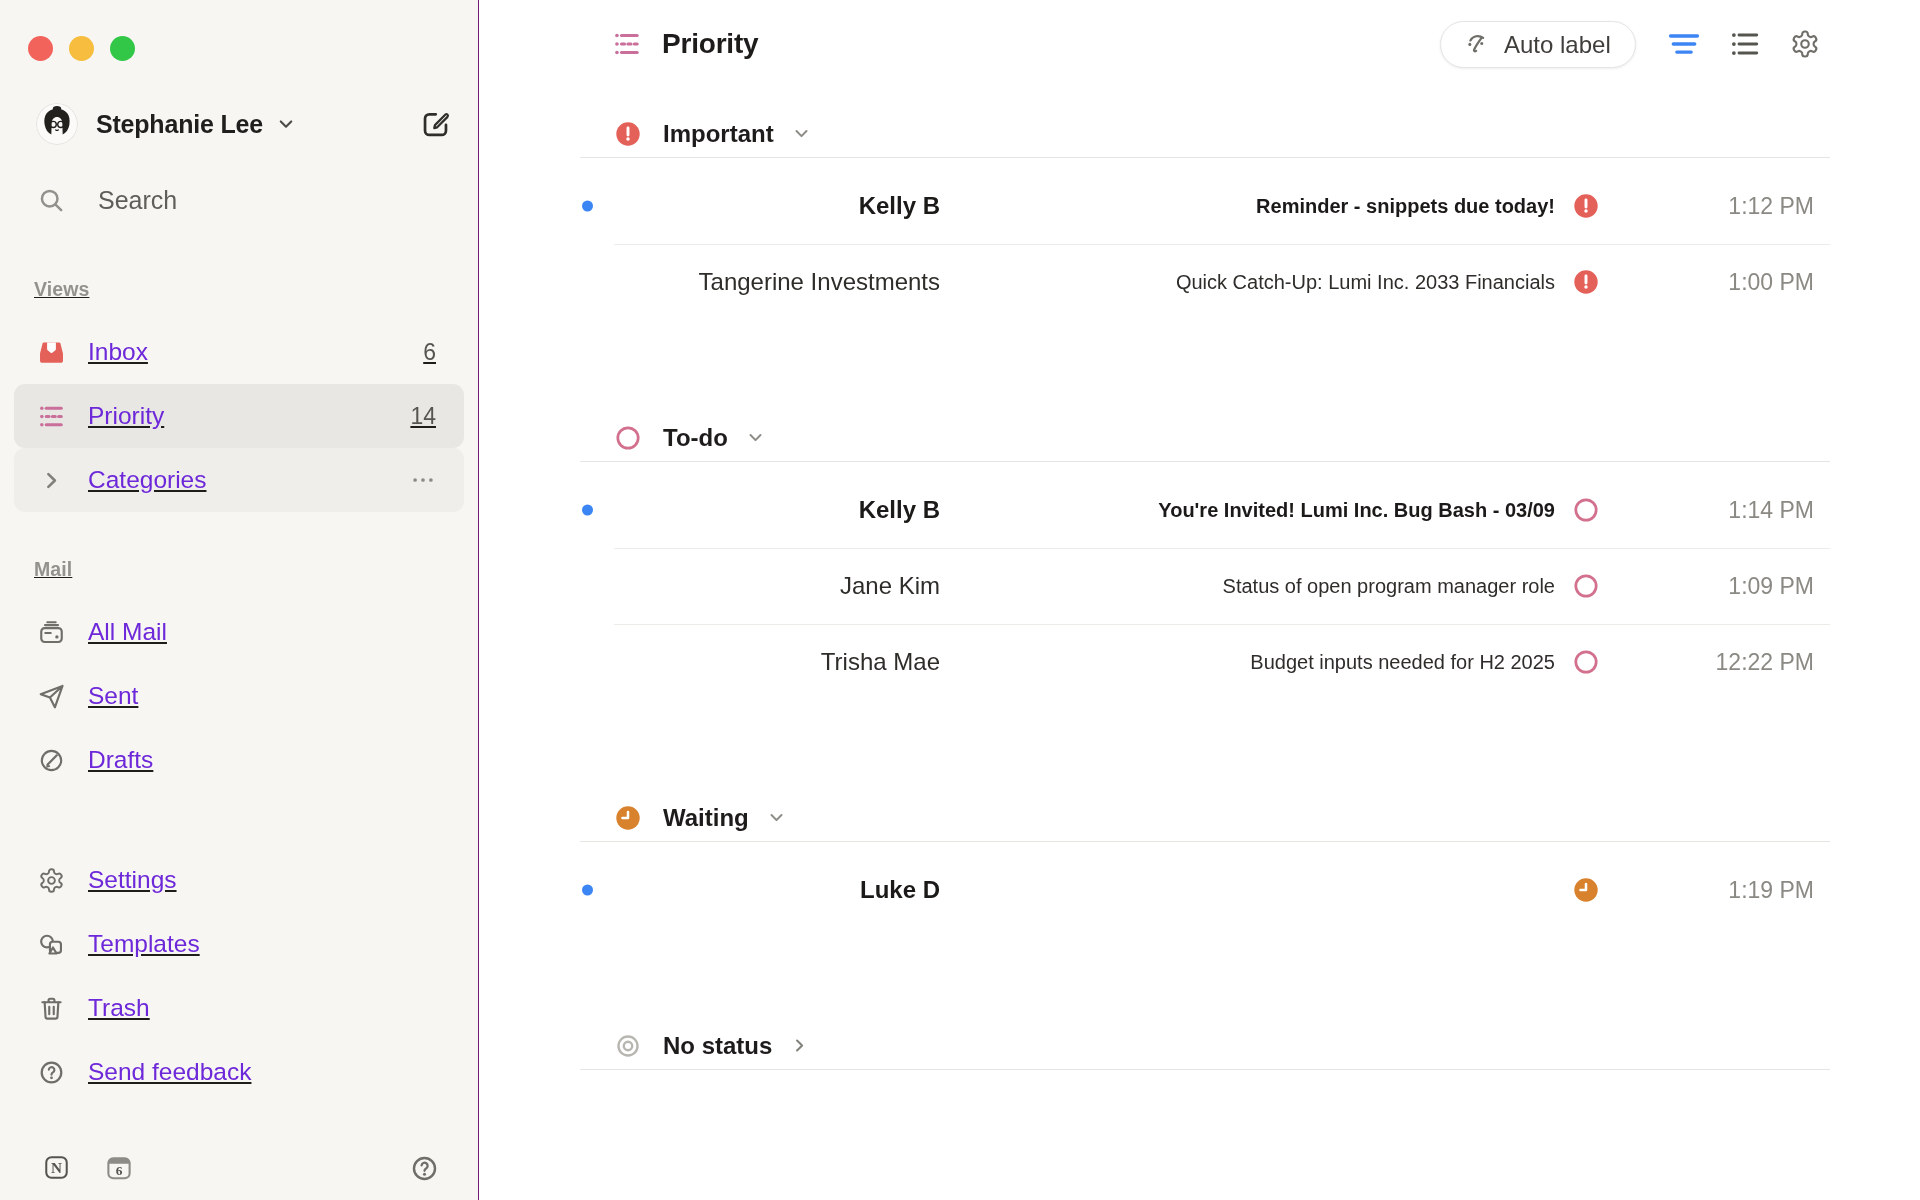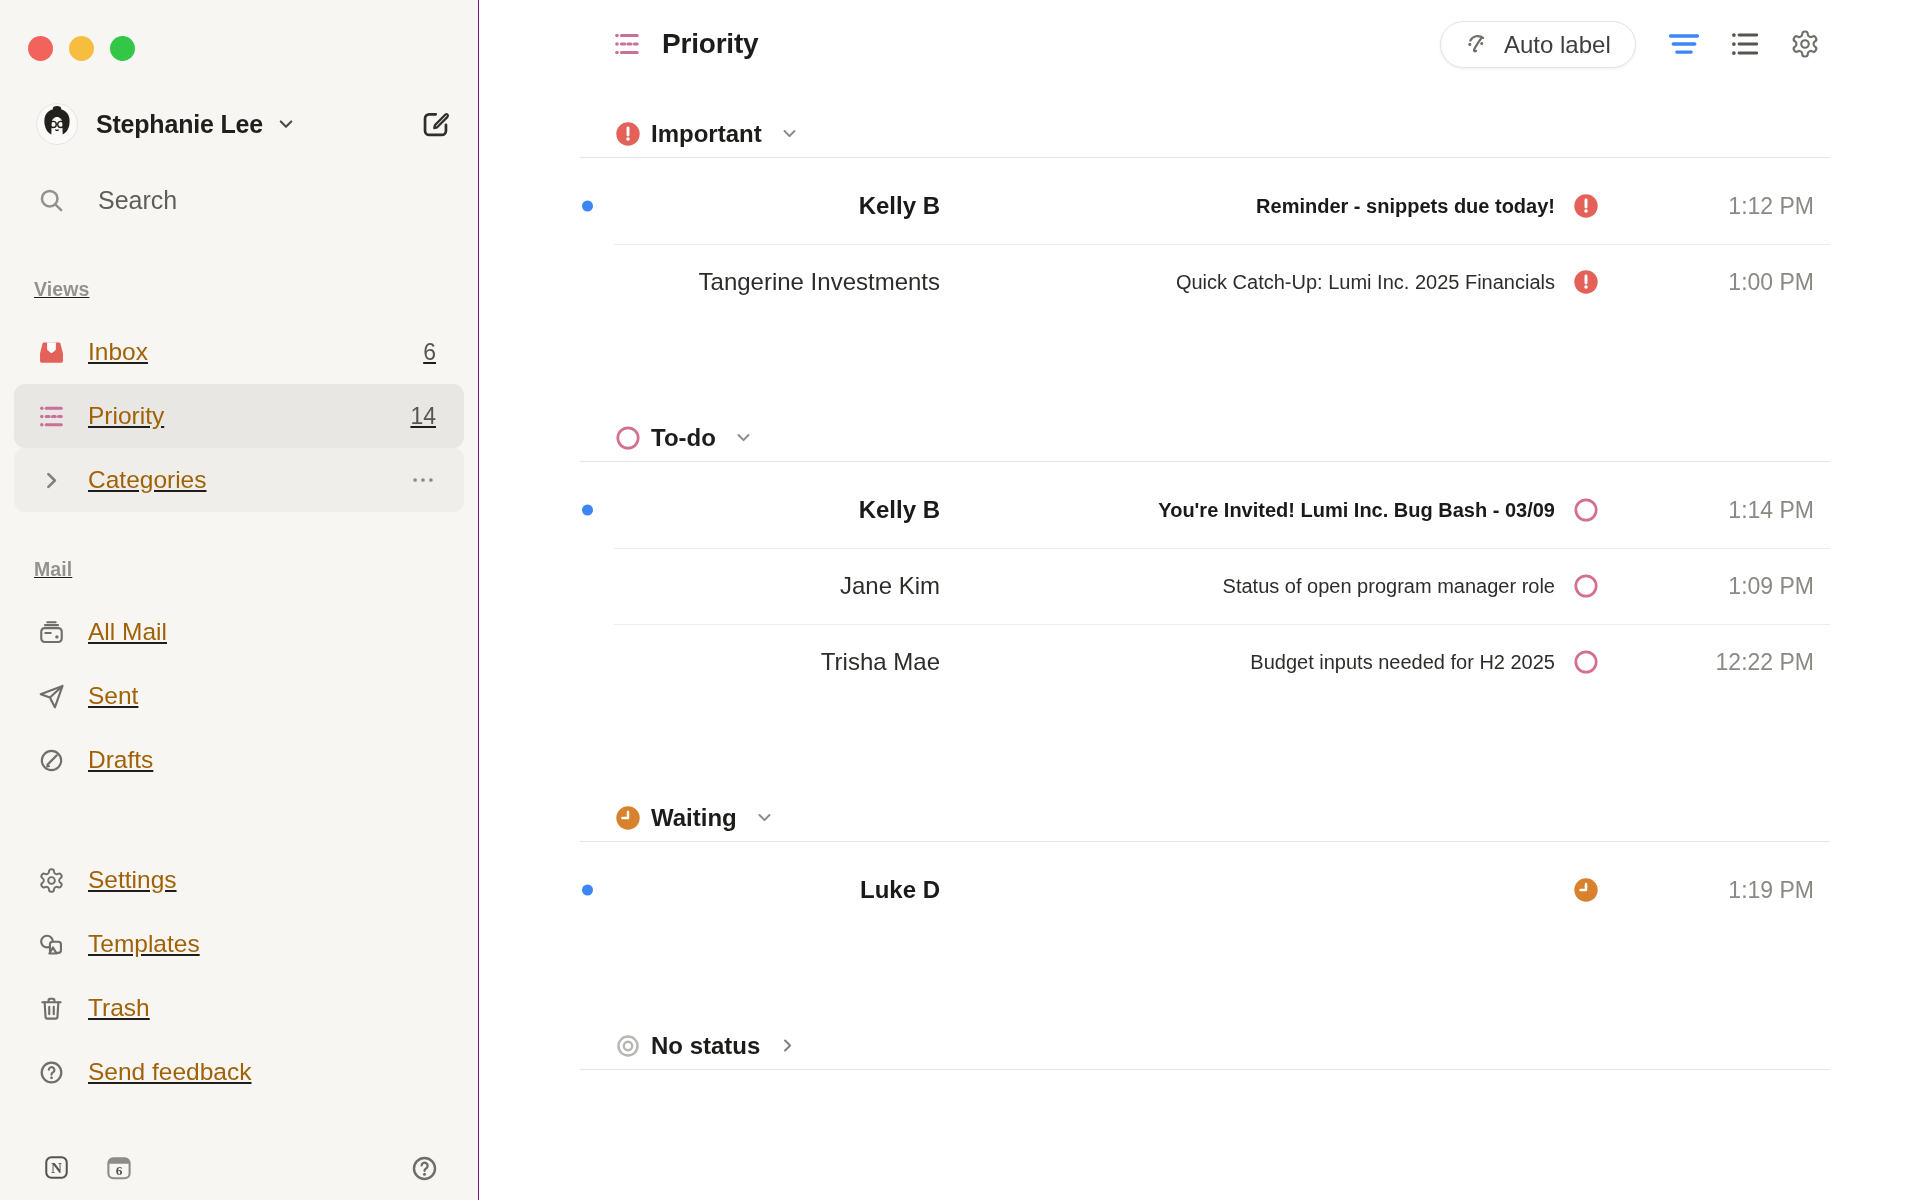--- a/index.html
+++ b/index.html
@@ -27,21 +27,21 @@
   .search-label{ font-size:25px; color:#5f5e58; }
   .nav{ position:absolute; top:278px; left:0; right:0;text-decoration:underline; }
   .nav-group-label{ margin:0 0 18px 34px; height:24px; font-size:19.5px; font-weight:700;
     color:#93928c; letter-spacing:0.1px; }
   .nav-group.g1{ margin-top:46px; } .nav-group.g2{ margin-top:56px; }
   .nav-item{ height:64px; margin:0 14px; border-radius:11px; display:flex; align-items:center;
     padding:0 28px 0 24px; cursor:pointer; }
   .nav-item.selected{ background:var(--selected-bg,#e9e7e4); }
   .nav-item.hovered{ background:var(--hover-bg,#f0eeeb); }
   .nav-item .icon{ width:27px; height:27px; flex:0 0 auto; }
-  .nav-item-label{ margin-left:23px; font-size:24.5px; color:#a16207; font-weight:500; }
+  .nav-item-label{ margin-left:23px; font-size:24.5px; color:#6d28d9; font-weight:500; }
   .nav-count{ margin-left:auto; font-size:23px; color:#56554f; }
   .nav-trailing{ margin-left:auto; width:26px; height:26px; }
   .side-footer{ position:absolute; left:0; right:0; bottom:16px; height:30px; }
   .side-footer .f-icon{ position:absolute; top:0; cursor:pointer; }
   
   .main{ position:absolute; left:480px; top:0; right:0; bottom:0; background:#ffffff; }
   .page-head{ position:absolute; left:133px; top:20px; height:48px; display:flex;
     align-items:center; gap:21px; }
   .page-head .icon{ width:28px; height:28px; }
   .page-title{ font-size:28px; font-weight:700; color:#1d1c1a; letter-spacing:-0.2px; }
@@ -53,21 +53,21 @@
   .head-btn{ position:absolute; top:26px; width:36px; height:36px; display:flex;
     align-items:center; justify-content:center; cursor:pointer; }
   .head-btn svg{ width:30px; height:30px; }
   #filterBtn{ left:1186px; } #displayBtn{ left:1247px; } #gearBtn{ left:1307px; }
   
   .mail-list{ margin:110px 0 0 100px; width:1250px; }
   .mail-section{ margin-bottom:94px; }
   .sec-head{ height:48px; display:flex; align-items:center; padding-left:35px;
     border-bottom:1px solid #e7e5e1; }
   .sec-head .badge{ width:26px; height:26px; flex:0 0 auto; }
-  .sec-title{ margin-left:10px; font-size:24px; font-weight:700; color:#1d1c1a; }
+  .sec-title{ margin-left:22px; font-size:24px; font-weight:700; color:#1d1c1a; }
   .sec-chev{ margin-left:17px; width:21px; height:21px; color:#8d8c86; cursor:pointer; }
   .rows{ padding-top:10px; }
   .email-row{ position:relative; height:76px; cursor:pointer;text-align:right; }
   .email-row + .email-row::before{ content:''; position:absolute; left:34px; right:0; top:0;
     height:1px; background:#eeece9; }
   .email-row > *{ position:absolute; top:50%; transform:translateY(-50%); }
   .unread-dot{ left:2px; width:11px; height:11px; border-radius:50%;
     background:var(--accent-blue,#3c85f4); }
   .sender{ left:34px; width:326px; font-size:24px; color:#2e2d2a; white-space:nowrap;
     overflow:hidden; text-overflow:ellipsis; }
@@ -345,21 +345,21 @@
               <svg viewBox="0 0 24 24" fill="none" xmlns="http://www.w3.org/2000/svg">
                 <circle cx="12" cy="12" r="10.8" fill="#e4615a"></circle>
                 <path d="M12 6.5v6.5" stroke="#fff" stroke-width="2.7" stroke-linecap="round"></path>
                 <circle cx="12" cy="16.7" r="1.6" fill="#fff"></circle>
               </svg>
             </span>
             <span class="time">1:12 PM</span>
           </div>
           <div class="email-row">
             <span class="sender">Tangerine Investments</span>
-            <span class="subject">Quick Catch-Up: Lumi Inc. 2025 Financials</span>
+            <span class="subject">Quick Catch-Up: Lumi Inc. 2033 Financials</span>
             <span class="row-badge">
               <svg viewBox="0 0 24 24" fill="none" xmlns="http://www.w3.org/2000/svg">
                 <circle cx="12" cy="12" r="10.8" fill="#e4615a"></circle>
                 <path d="M12 6.5v6.5" stroke="#fff" stroke-width="2.7" stroke-linecap="round"></path>
                 <circle cx="12" cy="16.7" r="1.6" fill="#fff"></circle>
               </svg>
             </span>
             <span class="time">1:00 PM</span>
           </div>
         </div>

